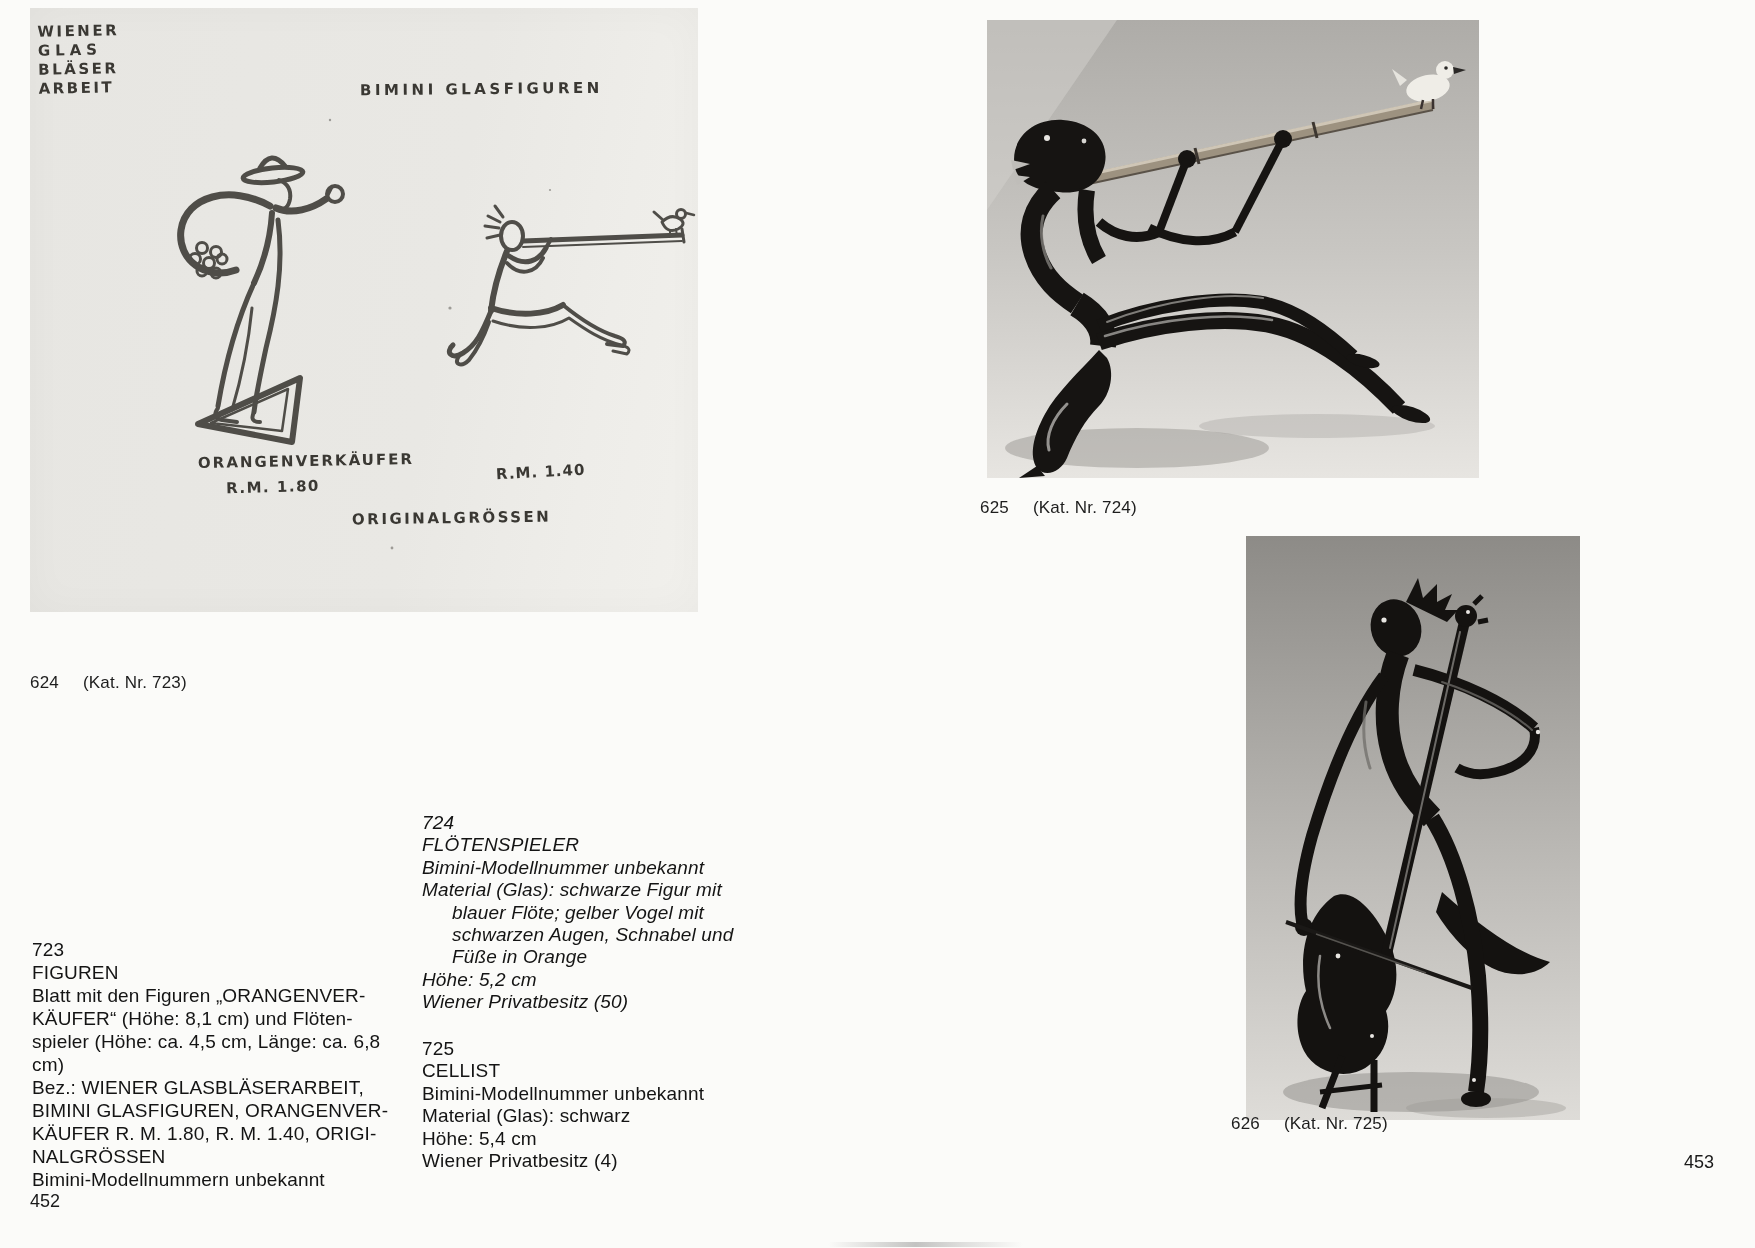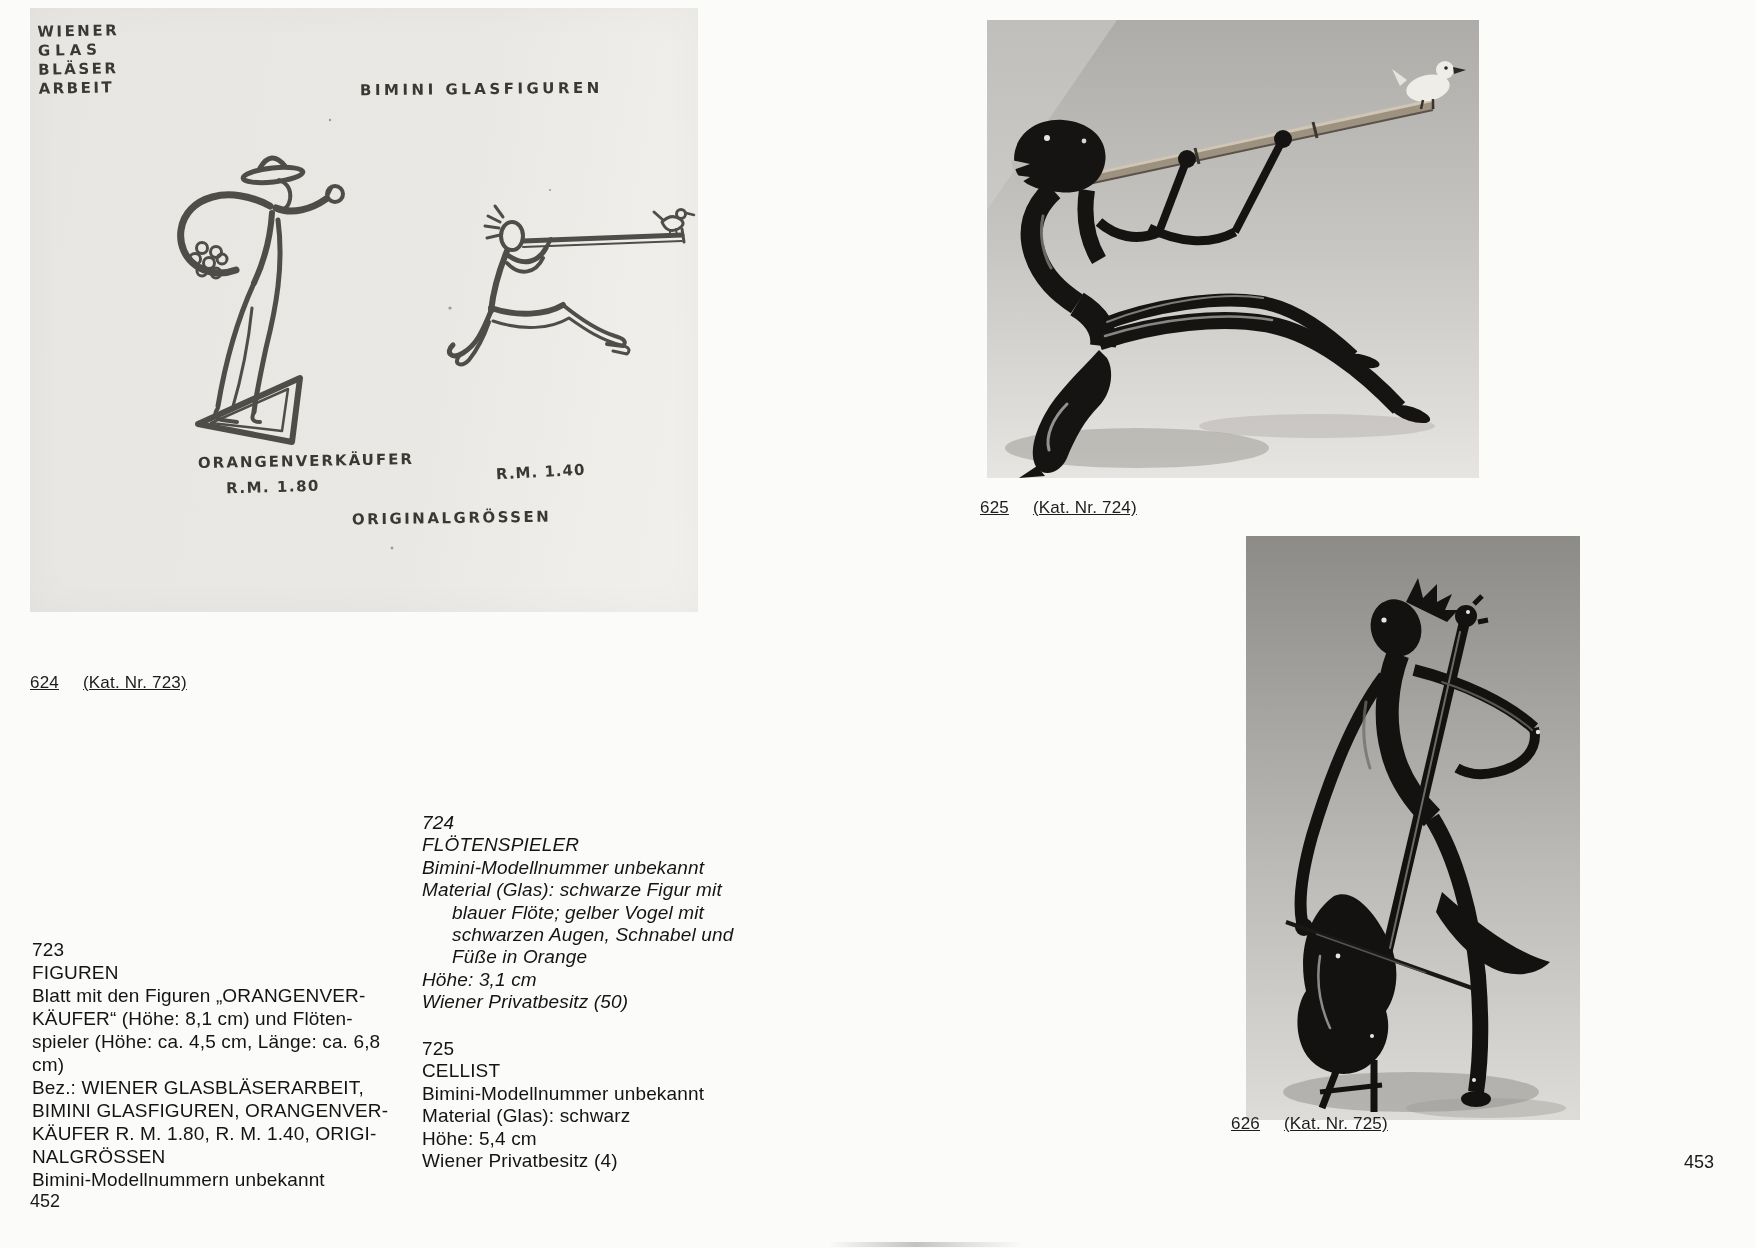--- a/index.html
+++ b/index.html
@@ -26,21 +26,21 @@
   .hand-label-left{left:168px;top:444px;font-size:15px;letter-spacing:2px;transform:rotate(-1deg);}
   .hand-price-left{left:196px;top:470px;font-size:15px;letter-spacing:1.5px;transform:rotate(-1.5deg);}
   .hand-price-right{left:466px;top:455px;font-size:15px;letter-spacing:1px;transform:rotate(-3deg);}
   .hand-footer{left:322px;top:501px;font-size:15px;letter-spacing:2.5px;transform:rotate(-0.8deg);}
   
   .photo{position:absolute;overflow:hidden;}
   .photo-625{left:987px;top:20px;width:492px;height:458px;}
   .photo-626{left:1246px;top:536px;width:334px;height:584px;}
   .photo svg{display:block;}
   
-  .caption{position:absolute;font-size:17px;color:#1d1d1d;white-space:nowrap;letter-spacing:0.2px;text-decoration:underline;}
+  .caption{position:absolute;font-size:17px;color:#1d1d1d;white-space:nowrap;letter-spacing:0.2px;}
   .caption .num{margin-right:24px;}
   .cap-624{left:30px;top:627px;margin-top:46px;}
   .cap-625{left:980px;top:498px;}
   .cap-626{left:1231px;top:1114px;}
   
   .entry{position:absolute;font-size:19px;line-height:23px;color:#141414;letter-spacing:0.15px;}
   .entry .ln{white-space:nowrap;}
   .entry .indent{padding-left:30px;}
   .entry-723{left:32px;top:938px;}
   .entry-724{left:422px;top:812px;line-height:22.4px;font-style:italic;}
@@ -281,21 +281,21 @@
   </div>
 
   <div class="entry entry-724">
     <div class="ln">724</div>
     <div class="ln">FLÖTENSPIELER</div>
     <div class="ln">Bimini-Modellnummer unbekannt</div>
     <div class="ln">Material (Glas): schwarze Figur mit</div>
     <div class="ln indent">blauer Flöte; gelber Vogel mit</div>
     <div class="ln indent">schwarzen Augen, Schnabel und</div>
     <div class="ln indent">Füße in Orange</div>
-    <div class="ln">Höhe: 3,1 cm</div>
+    <div class="ln">Höhe: 5,2 cm</div>
     <div class="ln">Wiener Privatbesitz (50)</div>
   </div>
 
   <div class="entry entry-725">
     <div class="ln">725</div>
     <div class="ln">CELLIST</div>
     <div class="ln">Bimini-Modellnummer unbekannt</div>
     <div class="ln">Material (Glas): schwarz</div>
     <div class="ln">Höhe: 5,4 cm</div>
     <div class="ln">Wiener Privatbesitz (4)</div>

